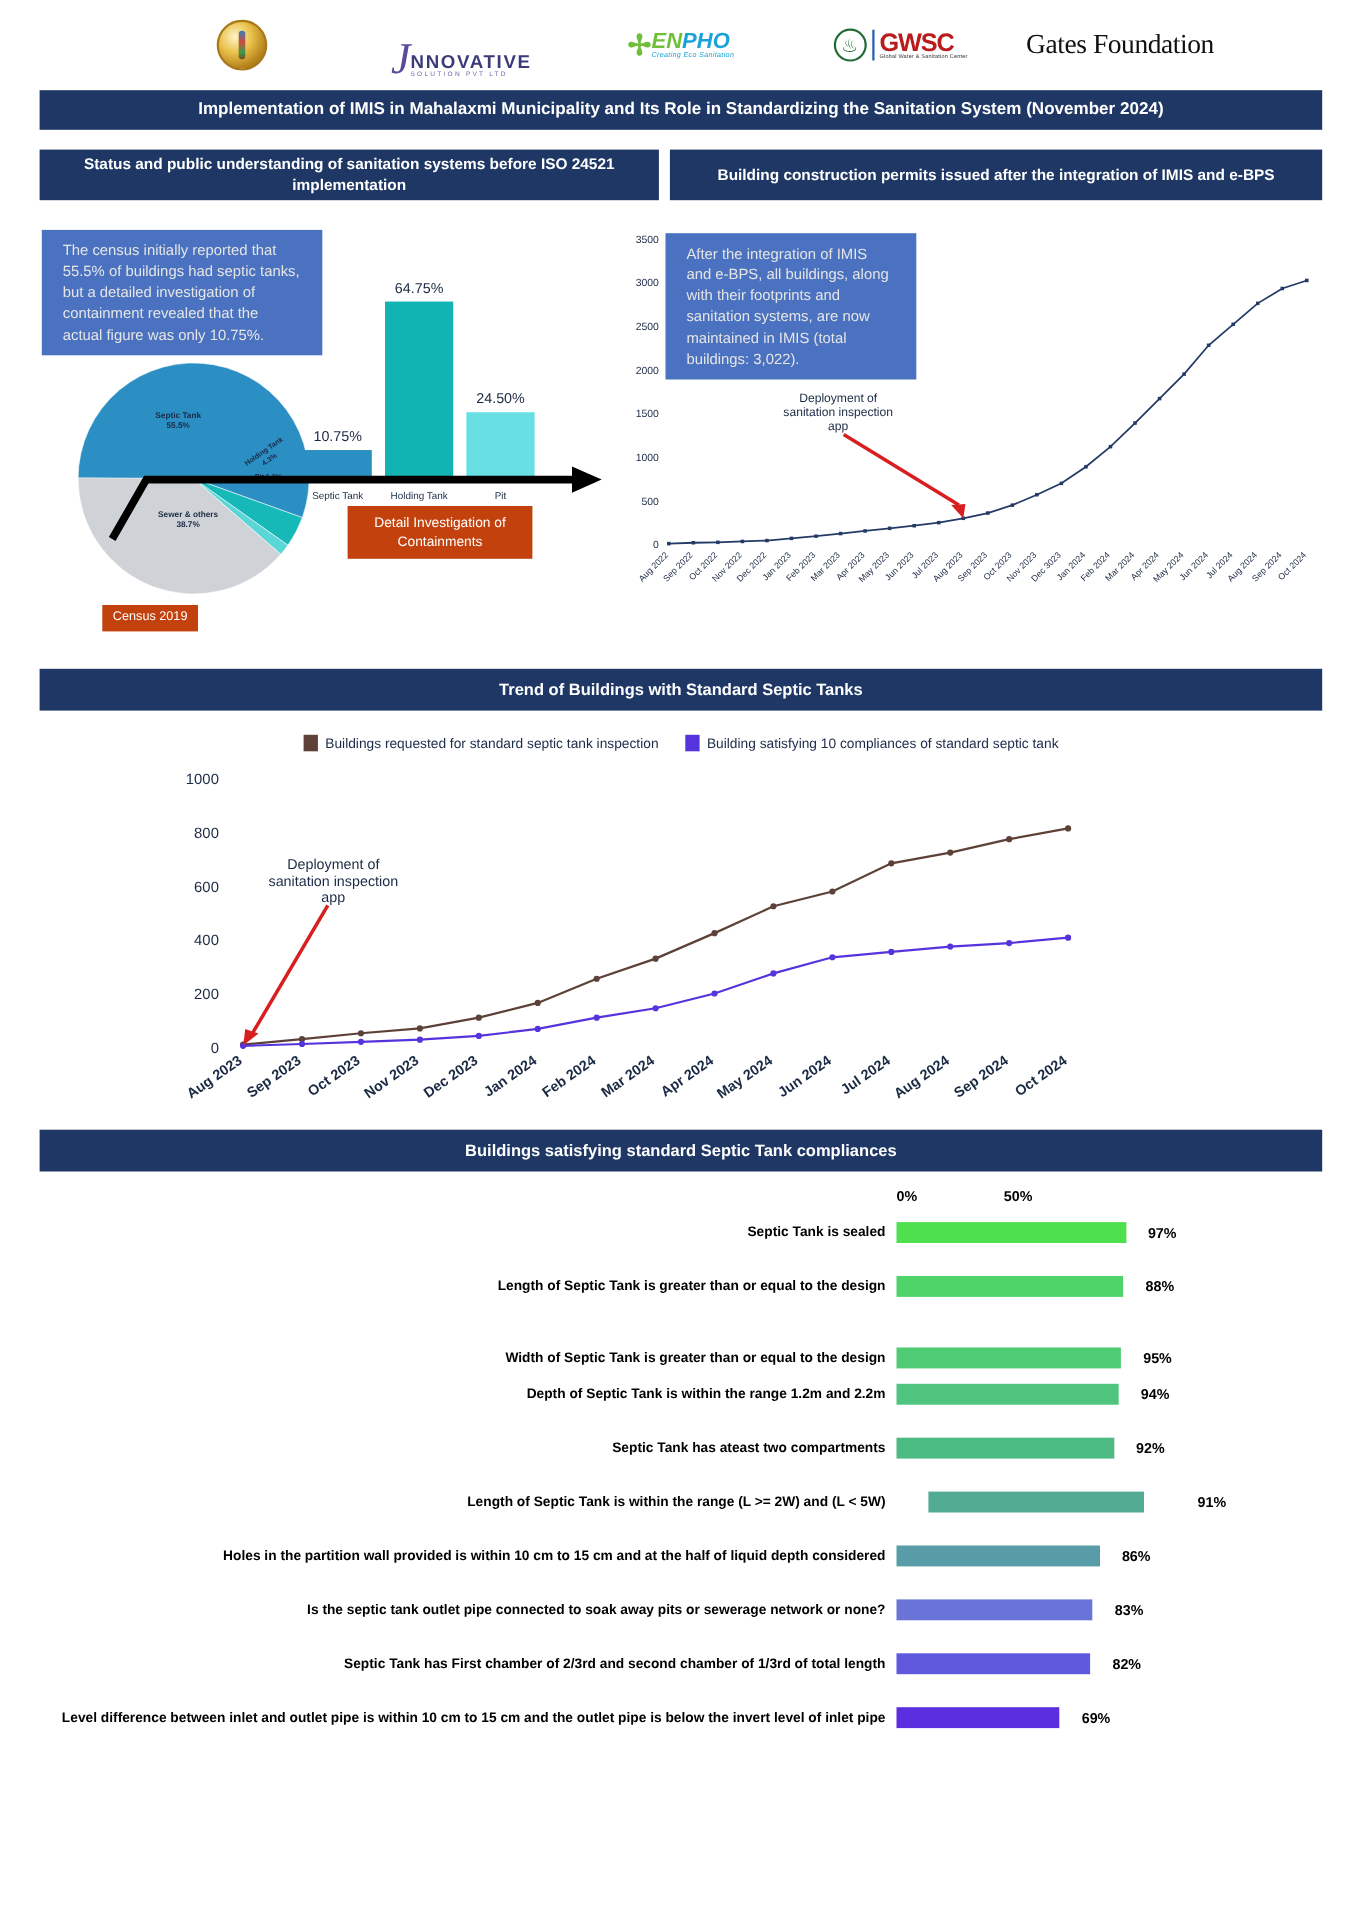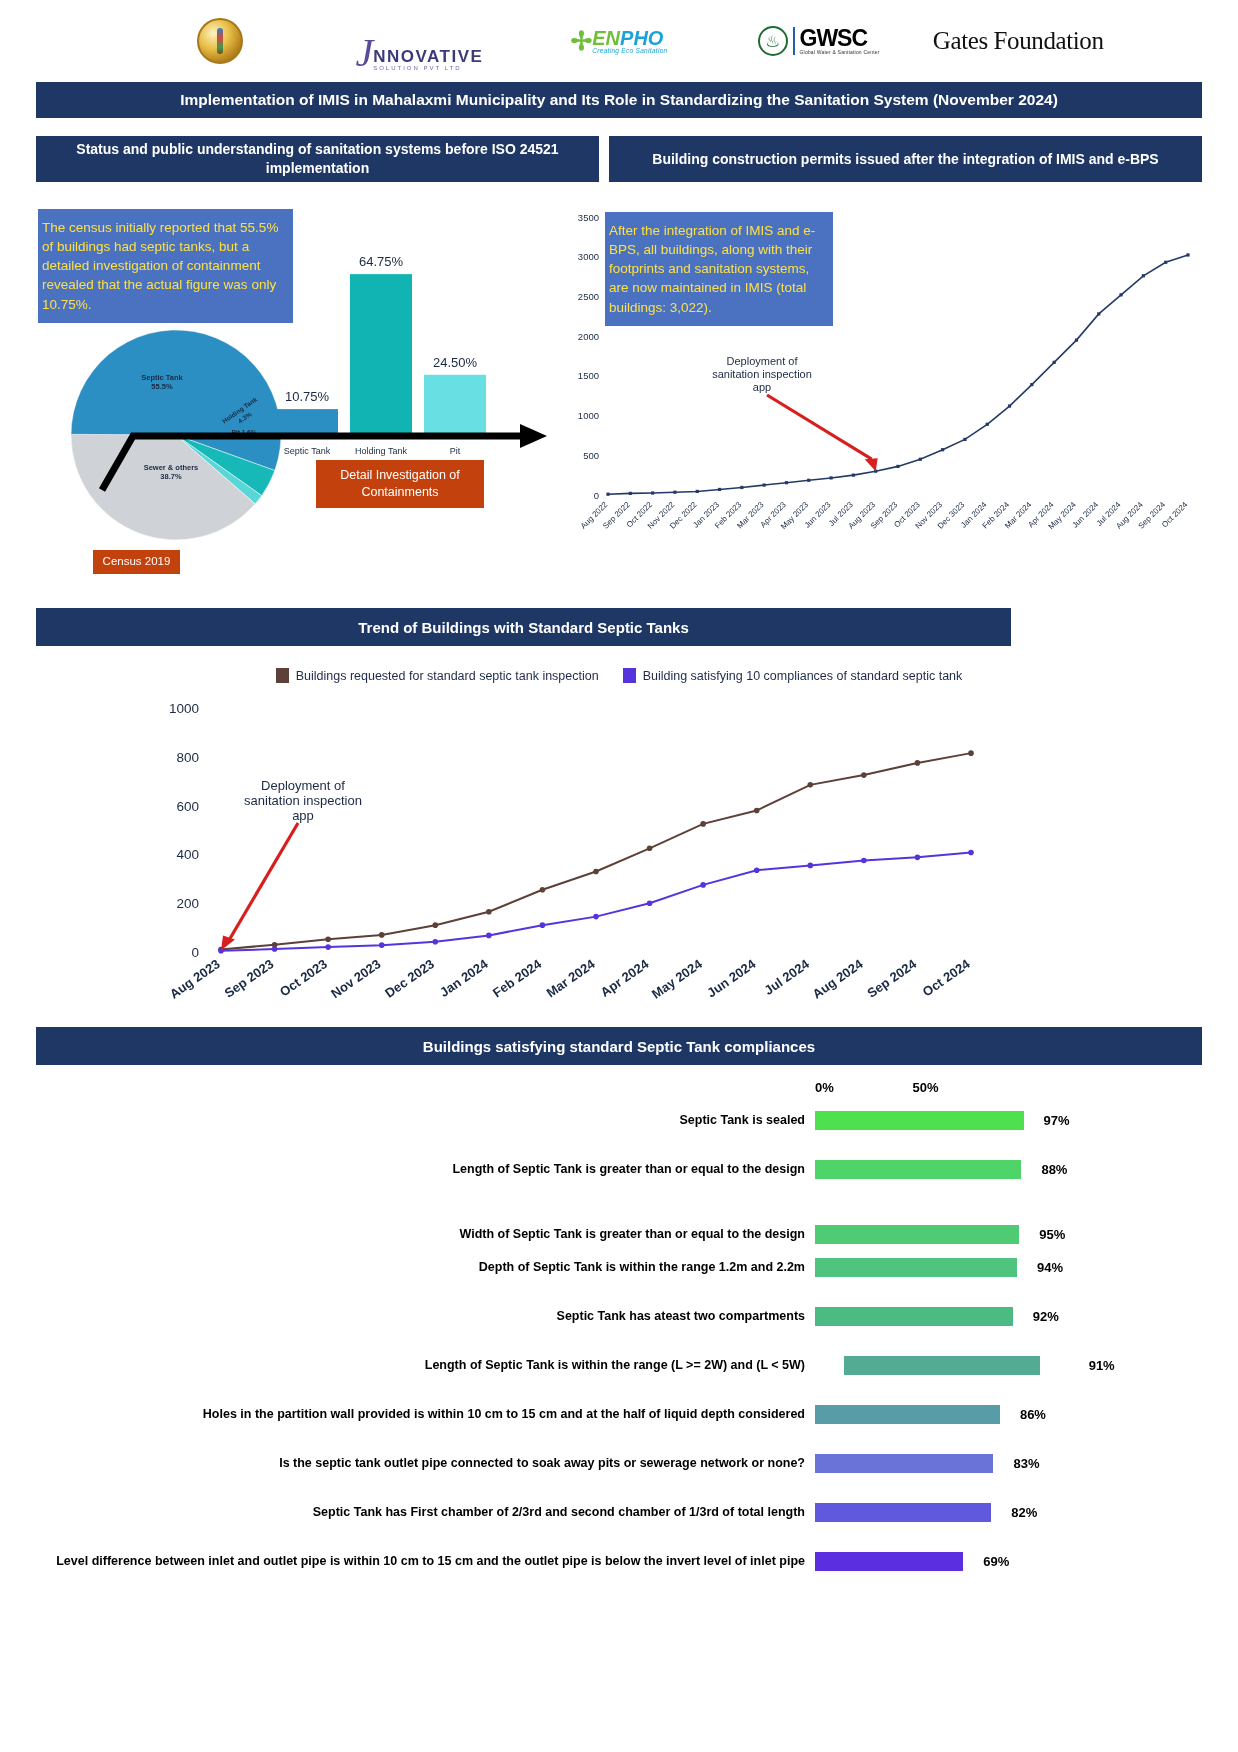--- a/index.html
+++ b/index.html
@@ -34,59 +34,59 @@
   .logo-innov .txt1 { font-size:17px; letter-spacing:1.5px; color:#3b3b7a; font-weight:bold; }
   .logo-innov .txt2 { font-size:6px; letter-spacing:2px; color:#6b6bb0; }
   .logo-enpho .leaf { color:#6fbf3b; font-size:26px; font-weight:bold; }
   .logo-enpho .en { color:#6fbf3b; font-weight:bold; font-size:20px; font-style:italic;}
   .logo-enpho .pho { color:#1aa3d8; font-weight:bold; font-size:20px; font-style:italic;}
   .logo-enpho .tag { font-size:6.5px; color:#1aa3d8; font-style:italic; letter-spacing:.3px;}
   .logo-gwsc .circ {
     width:30px;height:30px;border-radius:50%;border:2px solid #1f6b33;
     background:#fff; display:flex;align-items:center;justify-content:center; color:#1f6b33; font-size:17px;
   }
-  .logo-gwsc .gw { font-size:23px; font-weight:bold; color:#000000; letter-spacing:-1px; font-family:"Liberation Sans", sans-serif;}
+  .logo-gwsc .gw { font-size:23px; font-weight:bold; color:#b91c1c; letter-spacing:-1px; font-family:"Liberation Sans", sans-serif;}
   .logo-gwsc .sub { font-size:5px; color:#333; letter-spacing:.2px;}
   .logo-gates { font-family:"Liberation Serif", serif; font-size:25px; color:#111; letter-spacing:-0.4px; }
 
   
   .banner {
     background:#1e3765; color:#fff; text-align:center;
     font-weight:bold; display:flex; align-items:center; justify-content:center;
   }
   .main-banner { position:absolute; left:36px; top:82px; width:1166px; height:36px; font-size:15.5px; }
   .sub-banner {
     position:absolute; top:136px; height:46px; font-size:14px; line-height:1.35; padding:0 10px;
   }
   .sub-left { left:36px; width:563px; }
   .sub-right { left:609px; width:593px; }
 
   
   .callout {
-    position:absolute; background:#4a72c0; color:#fde047; font-size:13.5px;
-    line-height:1.42; padding:9px 4px;
+    position:absolute; background:#4a72c0; color:#e5e5e5; font-size:13.5px;
+    line-height:1.42; padding:9px 19px;
   }
   #callout-census { left:38px; top:209px; width:255px; }
   #callout-imis  { left:605px; top:212px; width:228px; }
 
   .pill {
     position:absolute; background:#c2410c; color:#fff; font-size:12.5px;
     text-align:center; line-height:1.35; padding:7px 6px;
   }
   #pill-detail { left:316px; top:460px; width:168px; }
   #pill-census { left:93px; top:550px; width:87px; font-size:11.5px; padding:4px 4px; }
 
   
   #panel1 { position:absolute; left:36px; top:190px; width:520px; height:400px; }
 
   
   #panel2 { position:absolute; left:540px; top:195px; width:662px; height:385px; }
 
   
-  #trend-banner { position:absolute; left:36px; top:608px; width:975px; height:38px; font-size:15px; }
+  #trend-banner { position:absolute; left:36px; top:608px; width:1166px; height:38px; font-size:15px; }
   #panel3 { position:absolute; left:36px; top:650px; width:1166px; height:375px; }
 
   .legend-row {
     position:absolute; left:0; top:18px; width:100%;
     display:flex; justify-content:center; gap:24px; font-size:12.5px; color:#1d2b4a;
   }
   .legend-item { display:flex; align-items:center; gap:7px; }
   .legend-swatch { width:13px; height:15px; display:inline-block; }
 
   

